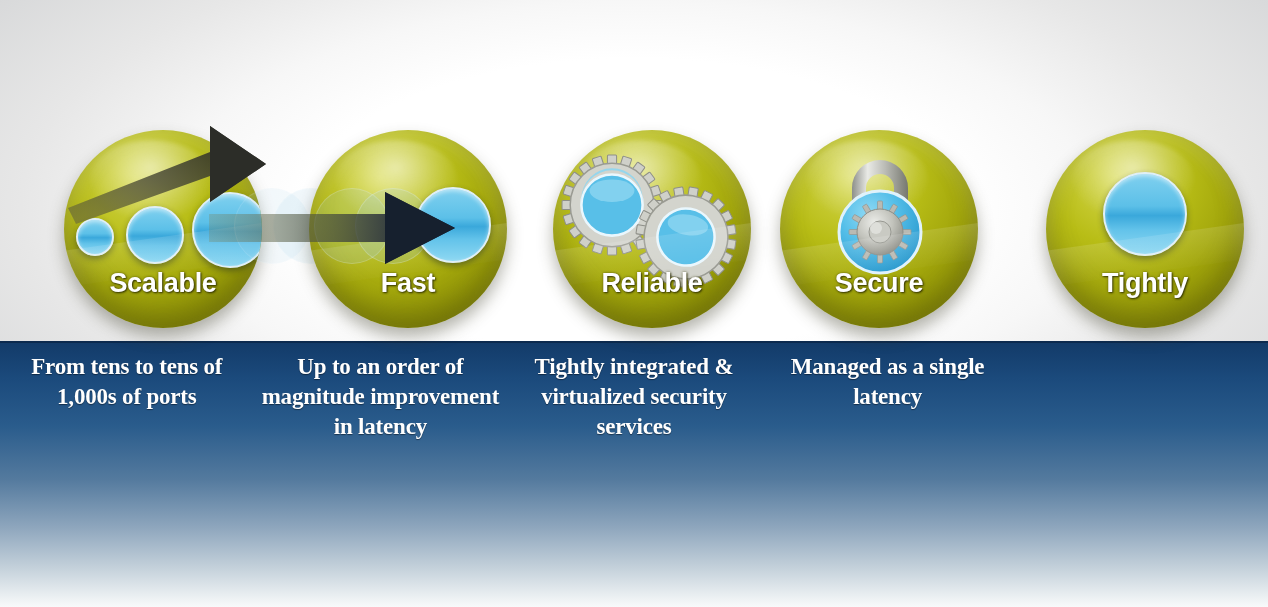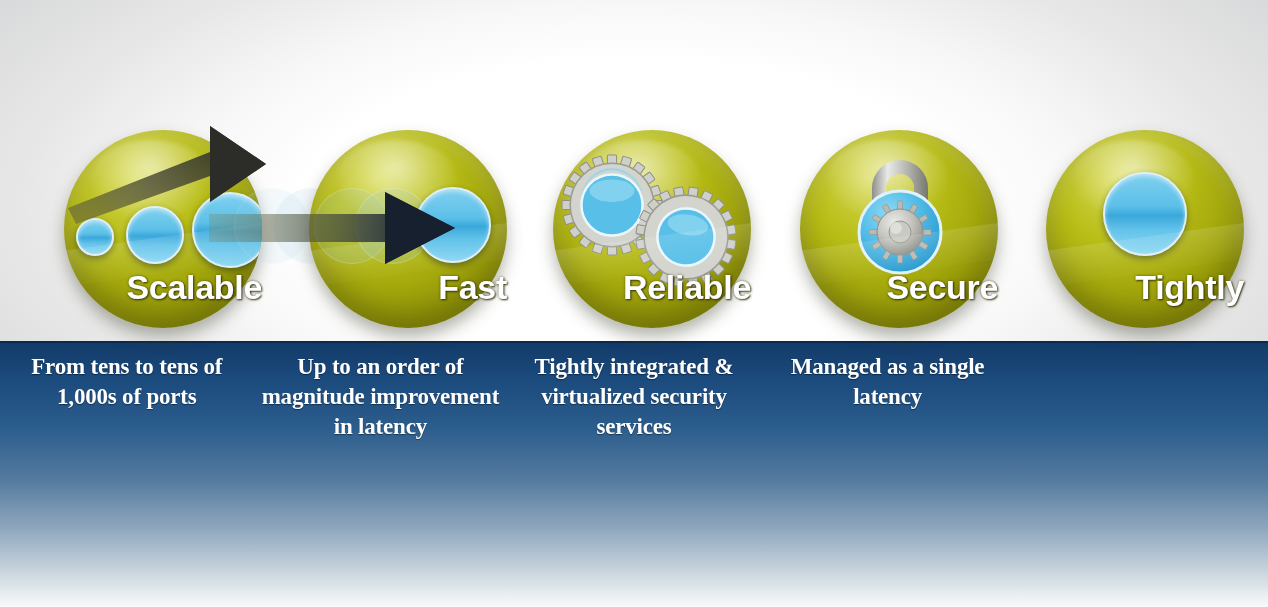--- a/index.html
+++ b/index.html
@@ -82,21 +82,21 @@
   }
   .node {
     position: absolute;
     width: 198px;
     height: 198px;
     top: 130px;
   }
   .node.n0 { left: 64px; }
   .node.n1 { left: 309px; }
   .node.n2 { left: 553px; text-decoration: underline; }
-  .node.n3 { left: 800px; }
+  .node.n3 { left: 780px; }
   .node.n4 { left: 1046px; }
 
   .ball {
     position: absolute;
     inset: 0;
     border-radius: 50%;
     background:
       radial-gradient(circle at 36% 24%, #d6d94a 0%, #c7cb33 16%, #b8bd16 34%, #a3a70c 58%, #8d9006 78%, #787b04 100%);
     box-shadow:
       0 9px 16px rgba(60,60,40,0.38),
@@ -188,25 +188,25 @@
 
   
   .n4 .d-solo { width: 84px; height: 84px; left: 57px; top: 42px; }
 
   
   .node-label {
     position: absolute;
     left: 0;
     width: 198px;
     top: 138px;
-    text-align: right;
+    text-align: center;
     color: #ffffff;
     font-family: "Liberation Sans", sans-serif;
     font-weight: bold;
-    font-size: 34px;
+    font-size: 27px;
     letter-spacing: -0.3px;
     text-shadow: 1px 1px 2px rgba(40,40,0,0.85), 0 0 3px rgba(60,60,10,0.6);
     pointer-events: none;
   }
 </style>
 </head>
 <body>
 
 <div id="stage">
 

